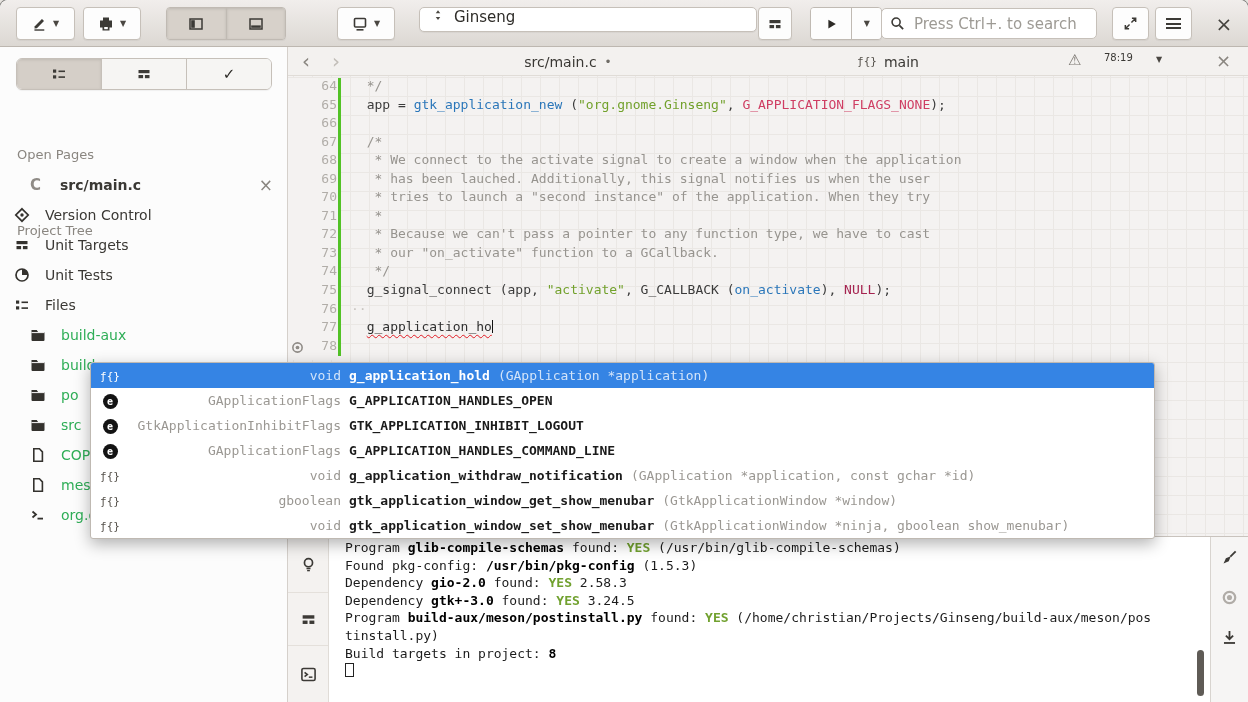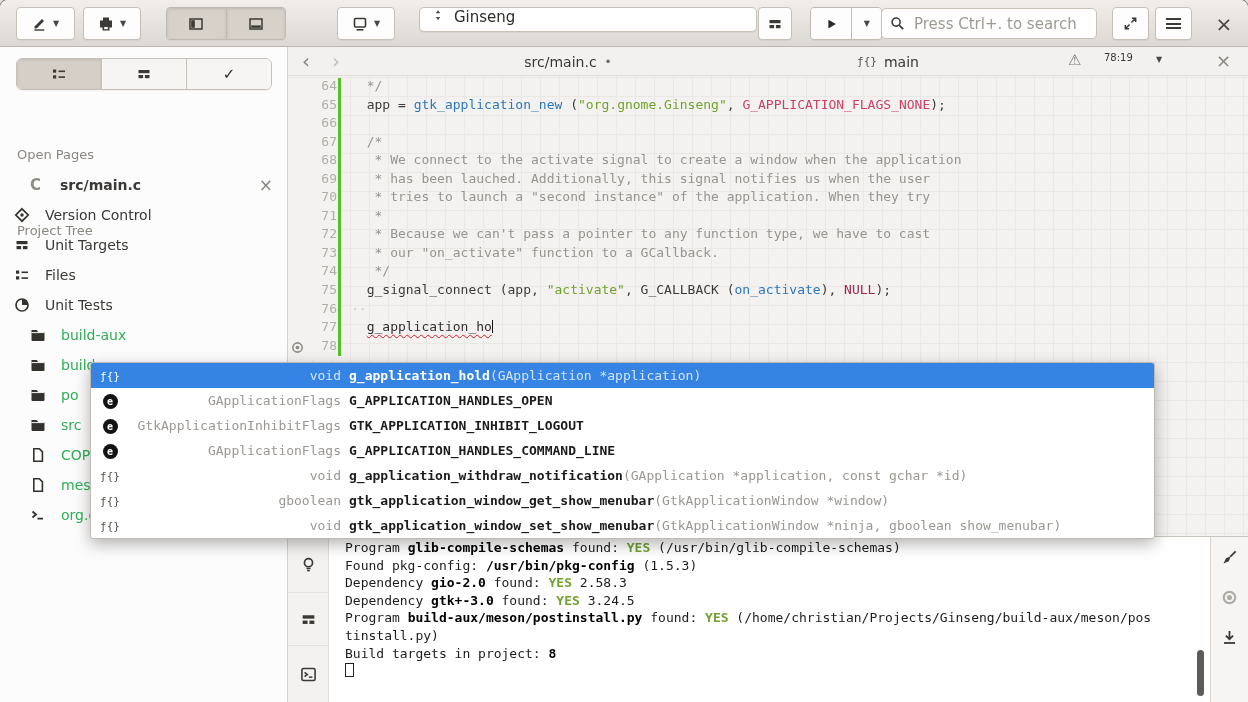--- a/index.html
+++ b/index.html
@@ -79,21 +79,21 @@
 
   
   .completion{position:absolute;left:90px;top:362px;width:1065px;background:#fff;border:1px solid #bfb9b2;
     border-radius:3px;box-shadow:0 5px 16px rgba(0,0,0,.3);z-index:50;overflow:hidden;}
   .c-row{display:flex;align-items:center;height:25px;padding:0 6px;font:13px "DejaVu Sans Mono",monospace;}
   .c-ic{flex:0 0 26px;text-align:center;}
   .enico{display:inline-block;width:15px;height:15px;border-radius:50%;background:#131313;color:#fff;
     font:bold 10px/15px "DejaVu Sans Mono",monospace;text-align:center;}
   .c-ret{flex:0 0 218px;text-align:right;color:#9a9792;white-space:pre;}
   .c-name{margin-left:8px;font-weight:bold;color:#1b1b1b;white-space:pre;}
-  .c-params{color:#9a9792;white-space:pre;}
+  .c-params{margin-left:8px;color:#9a9792;white-space:pre;}
   .c-row.sel{background:#3584e4;}
   .c-row.sel .c-ret,.c-row.sel .c-params{color:rgba(255,255,255,.78);}
   .c-row.sel .c-name{color:#fff;}
   .c-row.sel .fnico{color:#fff;}
 
   
   .bottom{position:absolute;left:288px;top:536px;width:960px;height:166px;background:#fff;border-top:1px solid #c9c3bd;}
   .pstrip{position:absolute;left:0;top:0;width:41px;height:100%;background:#f4f2f0;border-right:1px solid #e0dcd7;}
   .pcell{width:100%;display:flex;align-items:center;justify-content:center;color:#3c3a36;border-bottom:1px solid #e4e0db;}
   .pcell svg{width:17px;height:17px;}
@@ -274,38 +274,38 @@
                 <rect x="2.5" y="9" width="4.6" height="3.2"></rect>
                 <rect x="8.9" y="9" width="4.6" height="3.2"></rect>
               </g>
             </svg>
           </span>
           <span class="tlb">Unit Targets</span>
         </div>
         <div class="trow">
           <span class="tic">
             <svg viewBox="0 0 16 16">
+              <circle cx="8" cy="8" r="6" fill="none" stroke="currentColor" stroke-width="1.7"></circle>
+              <path d="M8 8V2a6 6 0 0 1 6 6z" fill="currentColor"></path>
+            </svg>
+          </span>
+          <span class="tlb">Unit Tests</span>
+        </div>
+        <div class="trow">
+          <span class="tic">
+            <svg viewBox="0 0 16 16">
               <g fill="currentColor">
                 <rect x="2" y="3.5" width="3.2" height="3.2"></rect>
                 <rect x="7.5" y="4.5" width="6.5" height="1.6"></rect>
                 <rect x="2" y="9.3" width="3.2" height="3.2"></rect>
                 <rect x="7.5" y="10.3" width="6.5" height="1.6"></rect>
               </g>
             </svg>
           </span>
           <span class="tlb">Files</span>
-        </div>
-        <div class="trow">
-          <span class="tic">
-            <svg viewBox="0 0 16 16">
-              <circle cx="8" cy="8" r="6" fill="none" stroke="currentColor" stroke-width="1.7"></circle>
-              <path d="M8 8V2a6 6 0 0 1 6 6z" fill="currentColor"></path>
-            </svg>
-          </span>
-          <span class="tlb">Unit Tests</span>
         </div>
         <div class="trow ind">
           <span class="tic">
             <svg viewBox="0 0 16 16">
               <path d="M1.5 3h5.2l1.4 1.9h6.4V13a1 1 0 0 1-1 1h-11a1 1 0 0 1-1-1z" fill="currentColor"></path>
               <path d="M1.5 5.6h13" stroke="#fcfcfc" stroke-width="1"></path>
             </svg>
           </span>
           <span class="tlb green">build-aux</span>
         </div>

